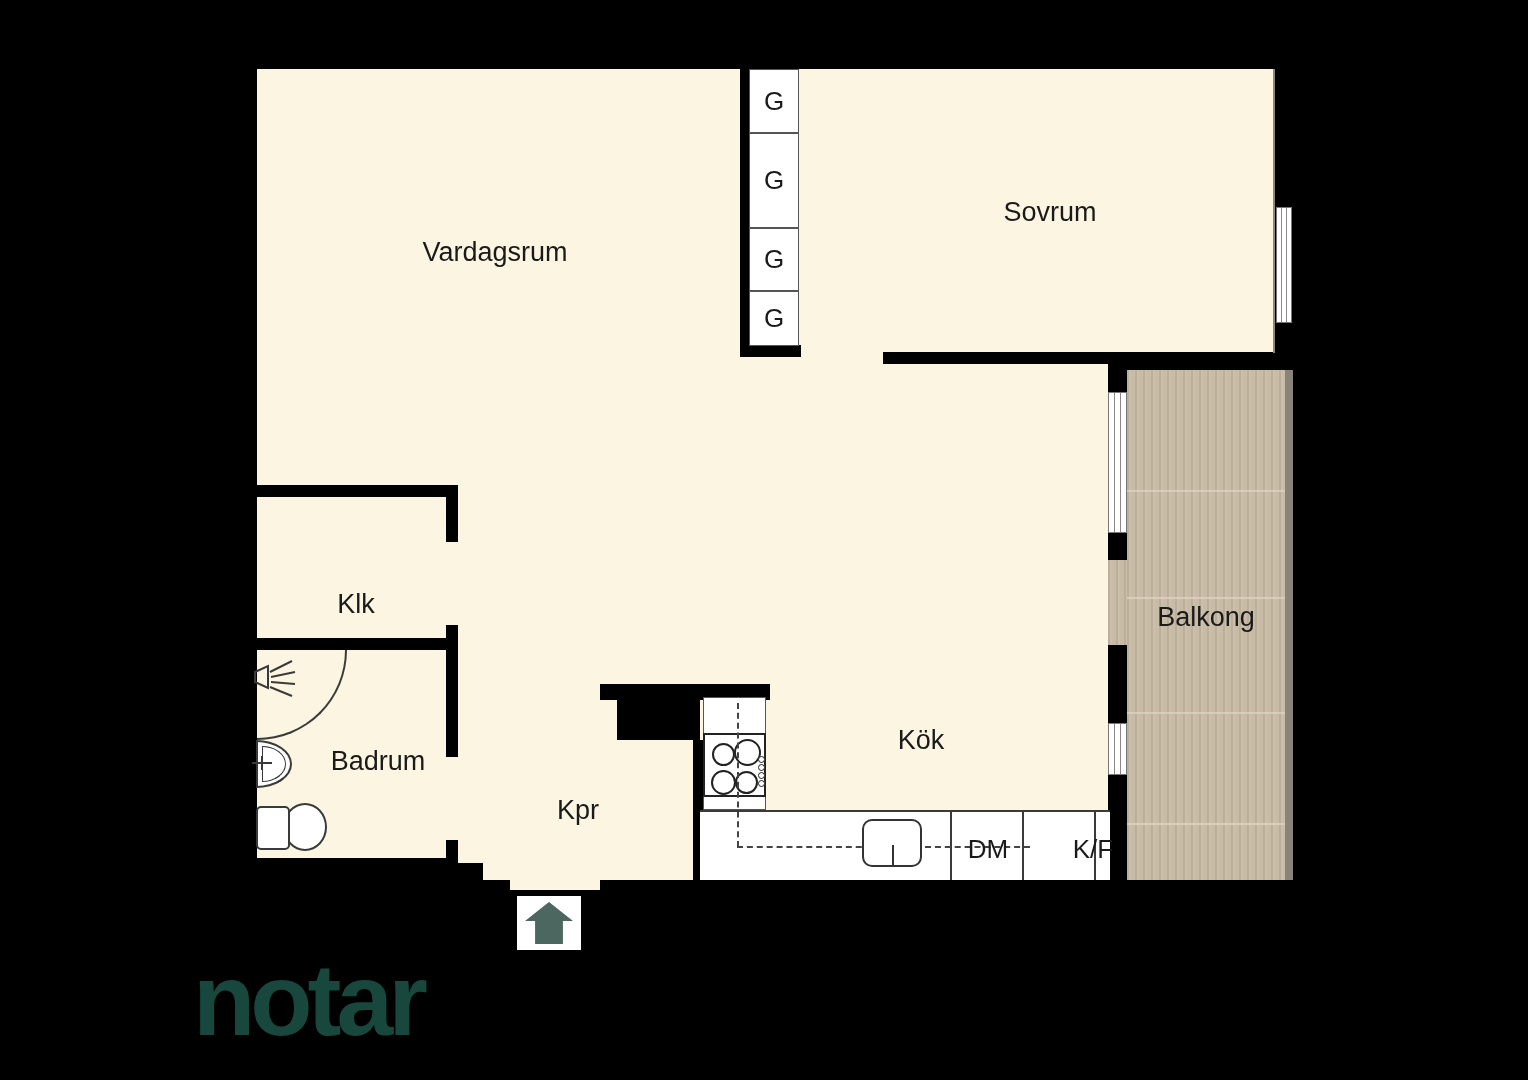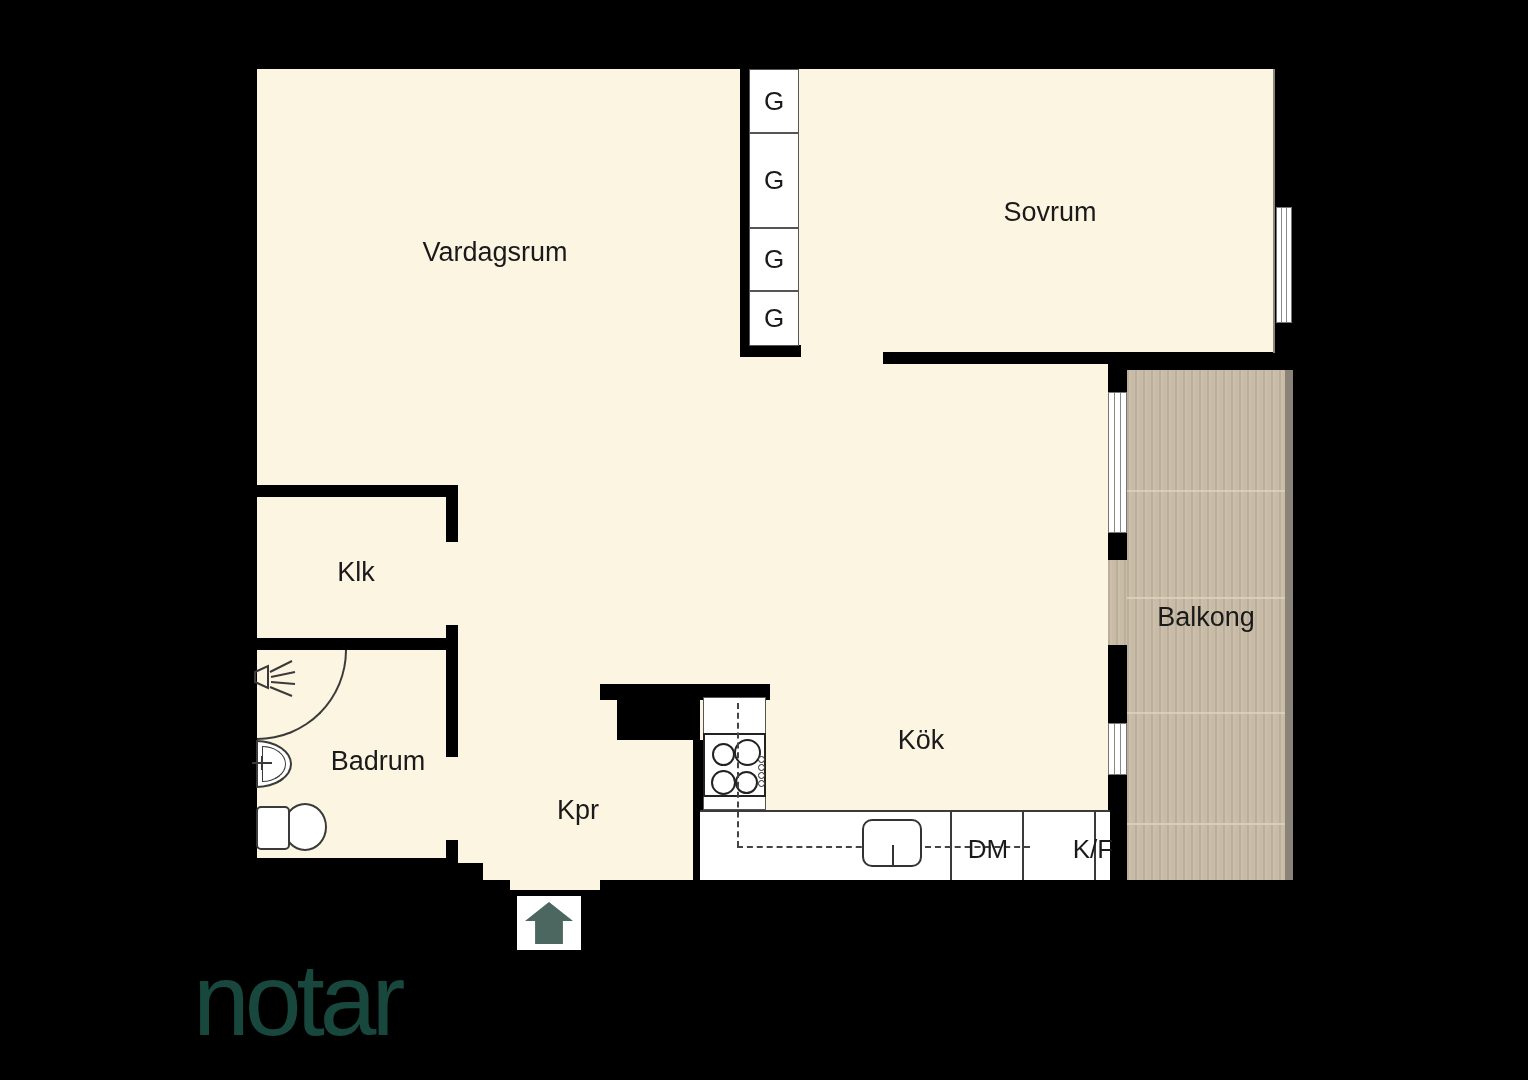--- a/index.html
+++ b/index.html
@@ -44,21 +44,21 @@
          clip-path:polygon(50% 0,100% 45%,79% 45%,79% 100%,21% 100%,21% 45%,0 45%);}
   .shower-arc{box-sizing:border-box;border-right:2px solid var(--fixture-line);border-bottom:2px solid var(--fixture-line);
               border-bottom-right-radius:100% 100%;}
   .dshape{box-sizing:border-box;background:#fff;border:2px solid var(--fixture-line);
           border-radius:0 100% 100% 0 / 0 50% 50% 0;}
   .dshape-inner{box-sizing:border-box;position:absolute;inset:4px;border:1px solid var(--fixture-line);
           border-radius:0 100% 100% 0 / 0 50% 50% 0;background:#fff;}
   .tank{box-sizing:border-box;background:#fff;border:2px solid var(--fixture-line);border-radius:5px;}
   .bowl{box-sizing:border-box;background:#fff;border:2px solid var(--fixture-line);border-radius:50%;}
   .tapline{background:var(--fixture-line);}
-  #logo{position:absolute;left:193px;top:942px;font-size:102px;font-weight:400;letter-spacing:-5px;
+  #logo{position:absolute;left:193px;top:942px;font-size:102px;font-weight:700;letter-spacing:-5px;
         color:var(--logo-color);font-family:"Liberation Sans",sans-serif;}
   #disclaimer{position:absolute;left:1100px;top:1016px;transform:translate(-50%,-50%);
         font-size:30px;font-weight:700;letter-spacing:.5px;color:var(--disclaimer-color);white-space:nowrap;}
 </style>
 </head>
 <body>
 
 <div id="canvas">
 
   <div class="abs floor" style="left:257px;top:69px;width:1018px;height:284px;"></div>
@@ -161,21 +161,21 @@
   <div class="abs tapline" style="left:261px;top:756px;width:2px;height:14px;"></div>
   <div class="abs bowl" style="left:283px;top:803px;width:44px;height:48px;"></div>
   <div class="abs tank" style="left:256px;top:806px;width:34px;height:44px;"></div>
 
   <div class="abs arrowbox" style="left:517px;top:896px;width:64px;height:54px;">
     <div class="arrow"></div>
   </div>
 
   <div class="lbl" style="left:495px;top:252px;">Vardagsrum</div>
   <div class="lbl" style="left:1050px;top:212px;">Sovrum</div>
-  <div class="lbl" style="left:356px;top:572px;text-align:right;">Klk</div>
+  <div class="lbl" style="left:356px;top:604px;text-align:right;">Klk</div>
   <div class="lbl" style="left:378px;top:761px;">Badrum</div>
   <div class="lbl" style="left:578px;top:810px;">Kpr</div>
   <div class="lbl" style="left:921px;top:740px;">Kök</div>
   <div class="lbl" style="left:1206px;top:617px;">Balkong</div>
   <div class="lbl small" style="left:988px;top:849px;">DM</div>
   <div class="lbl small" style="left:1061px;top:849px;margin-left:32px;">K/F</div>
 
   <div id="logo">notar</div>
 
 </div>

